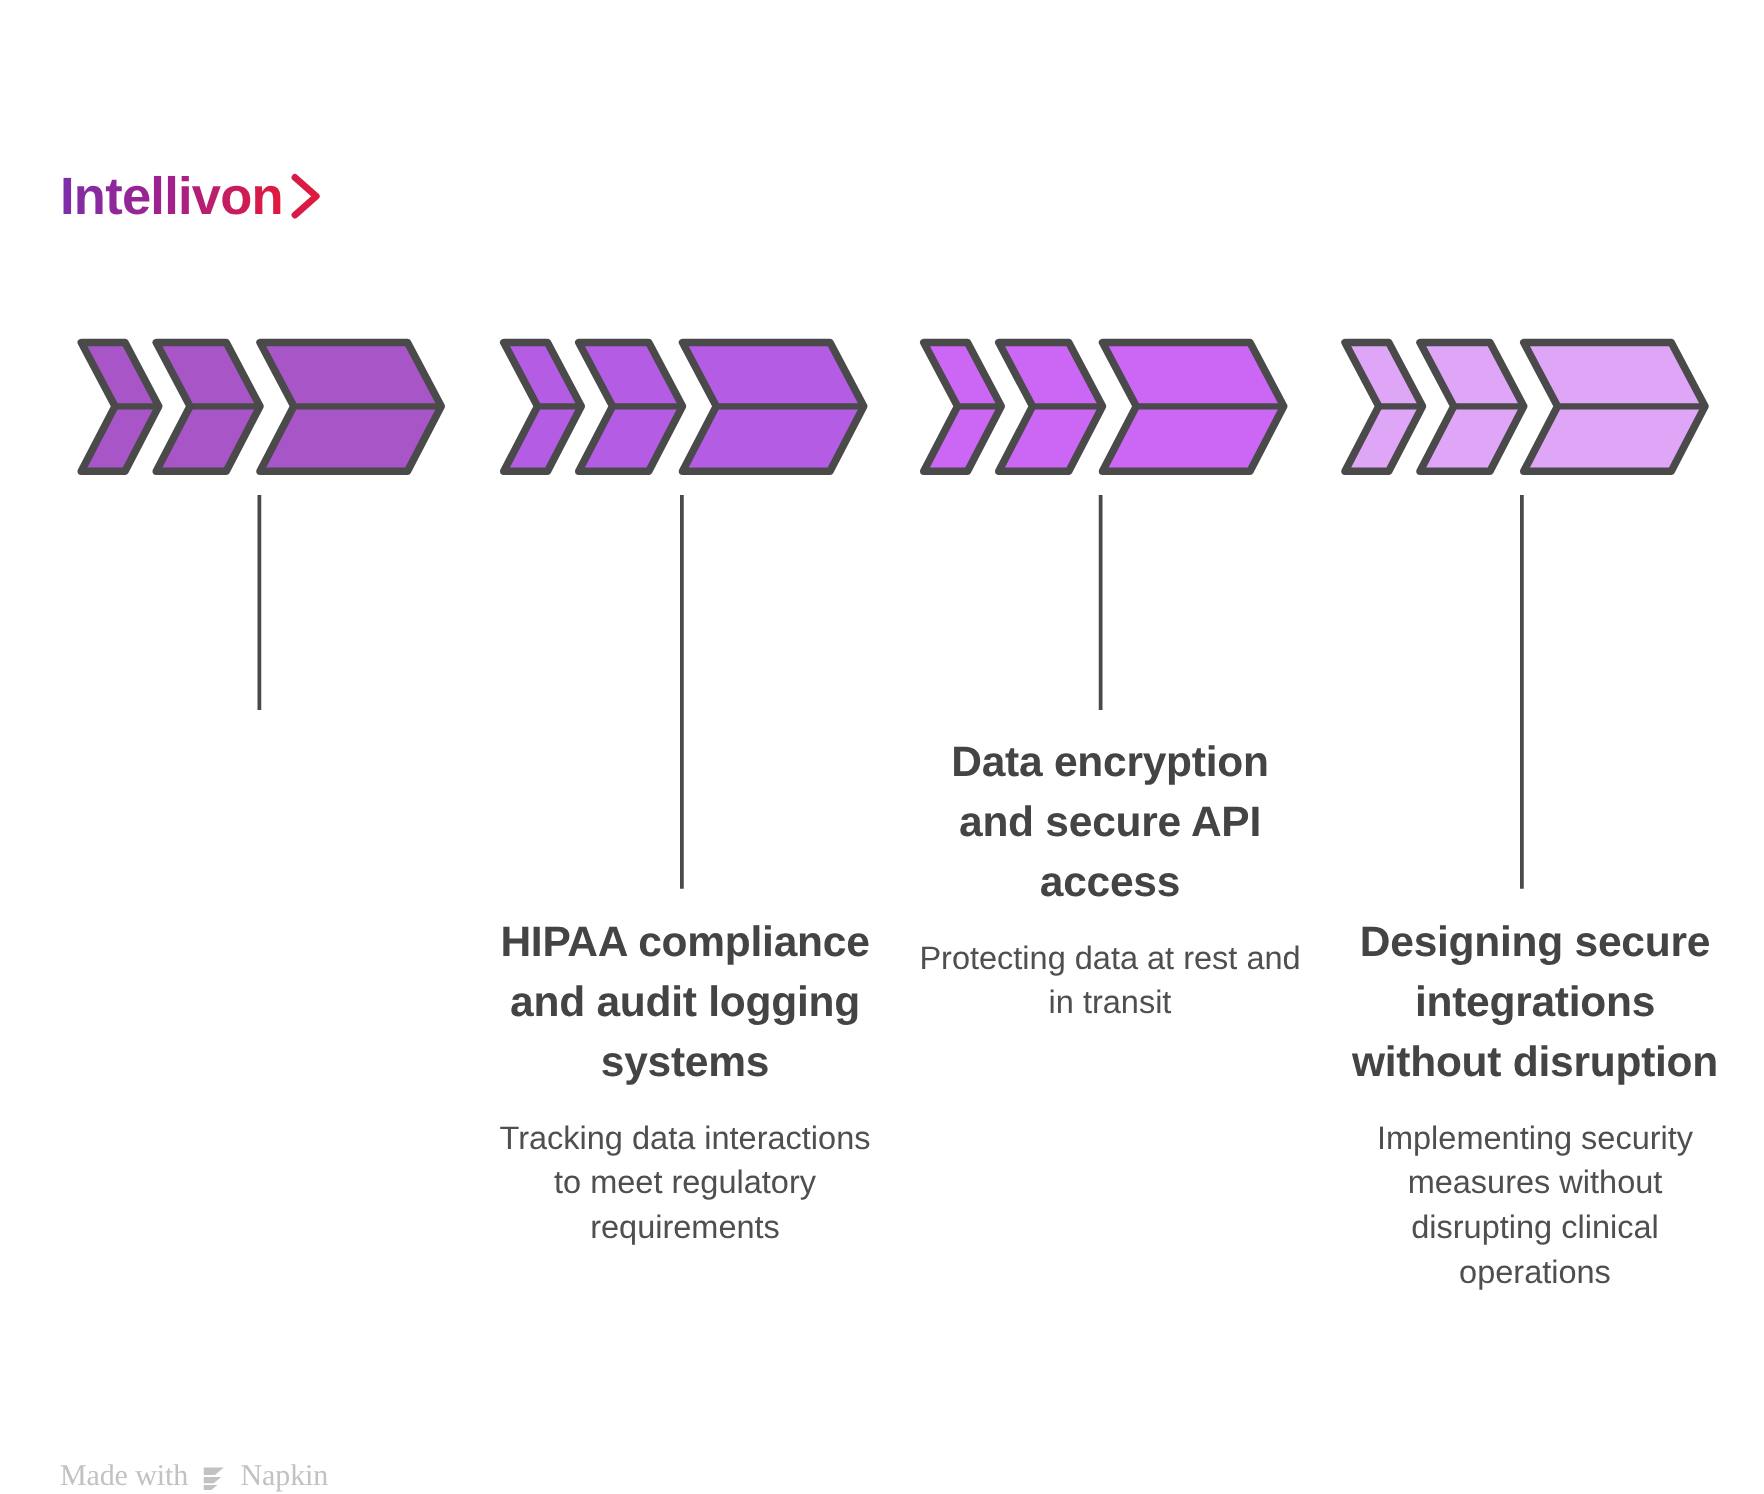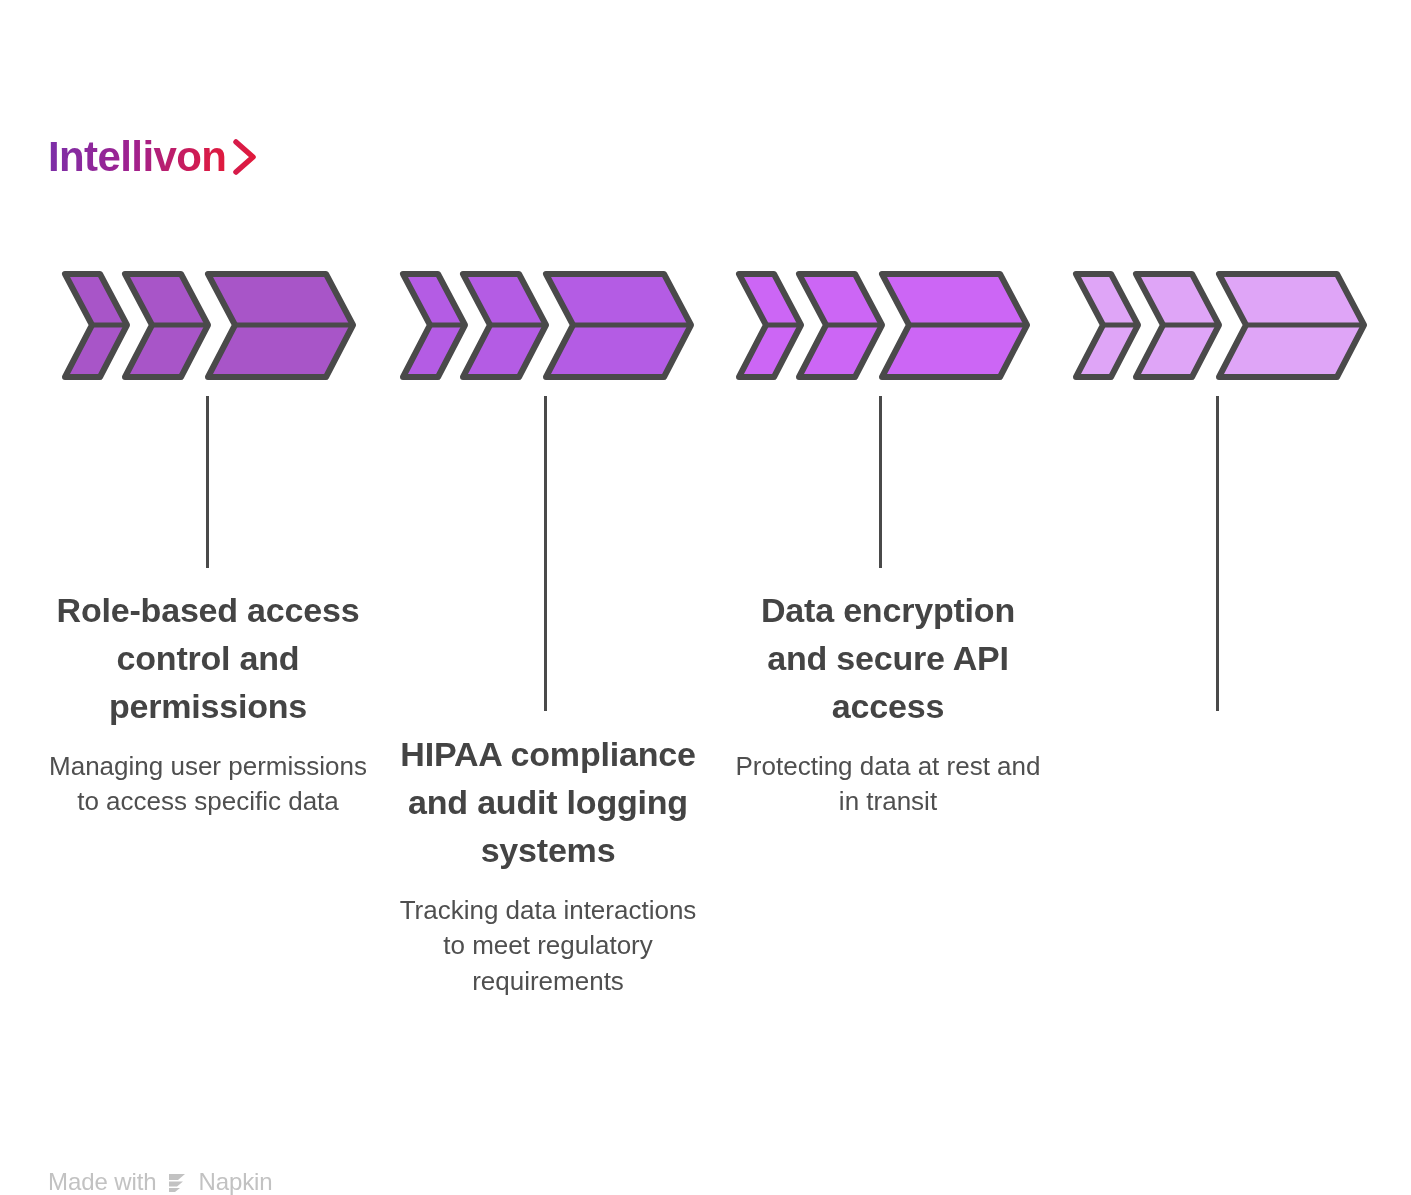--- a/index.html
+++ b/index.html
@@ -114,21 +114,21 @@
 
   
   .footer {
     position: absolute;
     left: 48px;
     top: 1124px;
     display: flex;
     align-items: center;
     gap: 9px;
     color: #c2c2c2;
-    font-family: Liberation Sans, sans-serif;
+    font-family: Liberation Serif, serif;
     font-size: 24px;
     font-weight: 400;
     letter-spacing: -0.1px;
   }
   .footer-mark { display: block; width: 24px; height: 24px; }
 </style>
 </head>
 <body>
 
 <div class="canvas">
@@ -159,24 +159,20 @@
           <path d="M170 8 L288 8 L315 59 L288 111 L170 111 L197 59 Z"></path>
         </g>
         <g stroke="#4a4a4a" stroke-width="5">
           <path d="M54 59 L89 59"></path>
           <path d="M114 59 L170 59"></path>
           <path d="M197 59 L315 59"></path>
         </g>
       </svg>
     </div>
     <div class="connector short"></div>
-    <div class="textblock high">
-      <p class="stage-title">Role-based access control and permissions</p>
-      <p class="stage-desc">Managing user permissions to access specific data</p>
-    </div>
   </div>
 
   <div class="stage stage-3">
     <div class="chev-wrap">
       <svg class="chev-svg" width="340" height="122" viewBox="0 0 340 122" aria-hidden="true">
         <g stroke="#4a4a4a" stroke-width="6" stroke-linejoin="round" fill="#cc66f5">
           <path d="M21 8 L56 8 L83 59 L56 111 L21 111 L48 59 Z"></path>
         </g>
         <g stroke="#4a4a4a" stroke-width="6" stroke-linejoin="round" fill="#cc66f5">
           <path d="M81 8 L137 8 L164 59 L137 111 L81 111 L108 59 Z"></path>
@@ -237,20 +233,24 @@
           <path d="M161 8 L279 8 L306 59 L279 111 L161 111 L188 59 Z"></path>
         </g>
         <g stroke="#4a4a4a" stroke-width="5">
           <path d="M45 59 L80 59"></path>
           <path d="M105 59 L161 59"></path>
           <path d="M188 59 L306 59"></path>
         </g>
       </svg>
     </div>
     <div class="connector tall"></div>
+    <div class="textblock low">
+      <p class="stage-title">Designing secure integrations without disruption</p>
+      <p class="stage-desc">Implementing security measures without disrupting clinical operations</p>
+    </div>
   </div>
 
   <div class="footer">
     <span>Made with</span>
     <svg class="footer-mark" viewBox="0 0 24 24" aria-hidden="true">
       <path d="M4 4 L20 4 L13 10 L4 10 Z" fill="#c2c2c2"></path>
       <path d="M4 11.5 L18 11.5 L12 16.5 L4 16.5 Z" fill="#c2c2c2"></path>
       <path d="M4 18 L15 18 L10 22 L4 22 Z" fill="#c2c2c2"></path>
     </svg>
     <span>Napkin</span>

